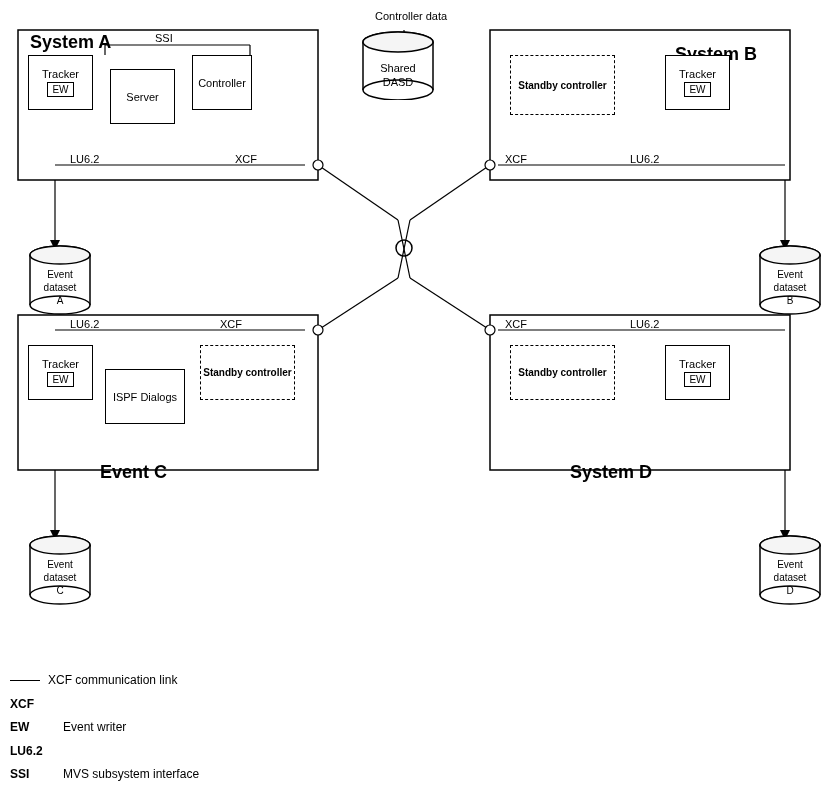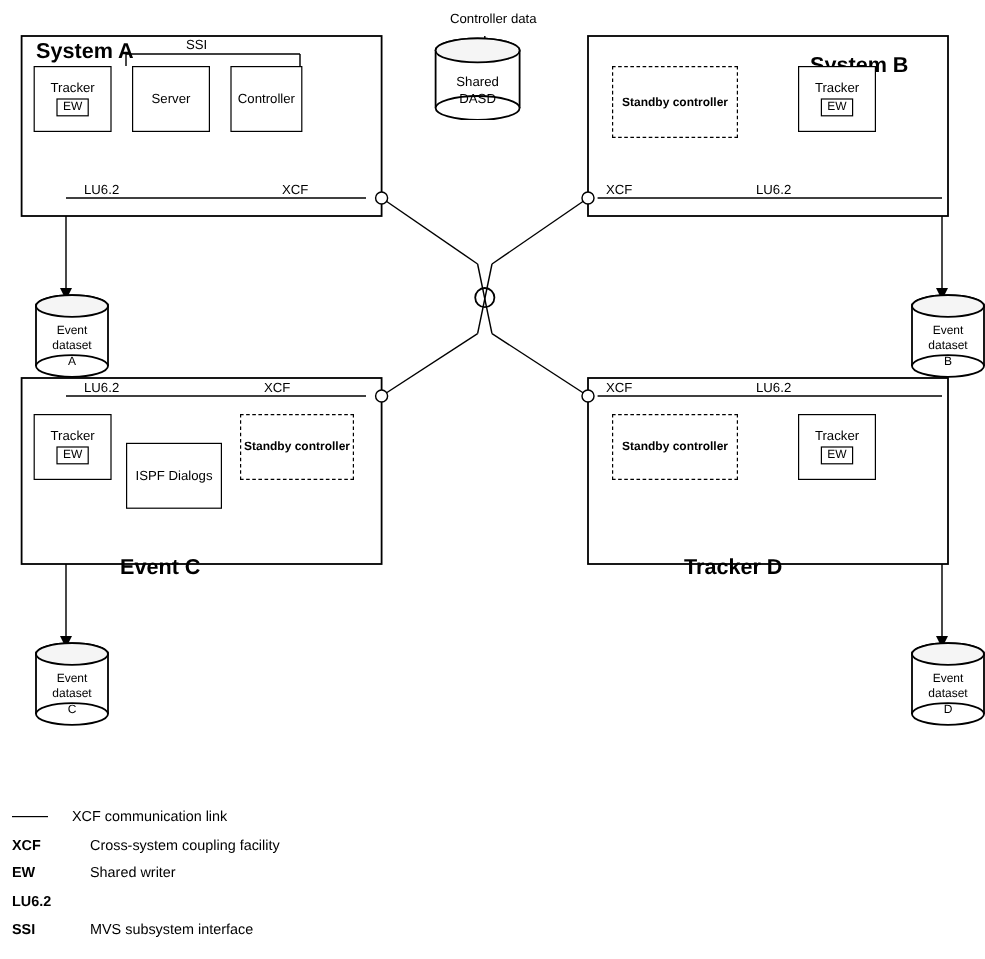--- a/index.html
+++ b/index.html
@@ -85,21 +85,21 @@
     }
 
     .key-section .key-title {
       font-weight: bold;
       margin-bottom: 4px;
     }
 
     .key-row {
       display: flex;
       align-items: center;
-      gap: 20px;
+      gap: 8px;
       margin-bottom: 2px;
     }
 
     .key-line {
       width: 30px;
       height: 0;
       border-top: 1.5px solid #000;
     }
 
     .key-term {
@@ -179,21 +179,21 @@
 
   <div class="label bold" style="left:20px; top:22px;">System A</div>
 
   <div class="label" style="left:145px; top:22px;">SSI</div>
 
   <div class="component-box" style="left:18px; top:45px; width:65px; height:55px;">
     <span>Tracker</span>
     <div class="ew-box">EW</div>
   </div>
 
-  <div class="component-box" style="left:100px; top:45px; width:65px; height:55px;">
+  <div class="component-box" style="left:100px; top:59px; width:65px; height:55px;">
     <span>Server</span>
   </div>
 
   <div class="component-box" style="left:182px; top:45px; width:60px; height:55px;">
     <span>Controller</span>
   </div>
 
   <div class="label" style="left:60px; top:143px;">LU6.2</div>
 
   <div class="label" style="left:225px; top:143px;">XCF</div>
@@ -268,21 +268,21 @@
   </div>
 
   <div class="component-box dashed" style="left:190px; top:335px; width:95px; height:55px;">
     <span style="font-size:10px; text-align:center;">Standby controller</span>
   </div>
 
   <div class="label" style="left:60px; top:308px;">LU6.2</div>
 
   <div class="label" style="left:210px; top:308px;">XCF</div>
 
-  <div class="label bold" style="left:560px; top:452px;">Tracker D</div>
+  <div class="label bold" style="left:560px; top:452px;">System D</div>
 
   <div class="component-box dashed" style="left:500px; top:335px; width:105px; height:55px;">
     <span style="font-size:10px; text-align:center;">Standby controller</span>
   </div>
 
   <div class="component-box" style="left:655px; top:335px; width:65px; height:55px;">
     <span>Tracker</span>
     <div class="ew-box">EW</div>
   </div>
 
@@ -320,25 +320,24 @@
 
 </div>
 
 <div class="key-section">
   <div class="key-row">
     <div class="key-line"></div>
     <span>XCF communication link</span>
   </div>
   <div class="key-row">
     <span class="key-term">XCF</span>
-    <span>Cross-system coupling facility</span>
   </div>
   <div class="key-row">
     <span class="key-term">EW</span>
-    <span>Shared writer</span>
+    <span>Event writer</span>
   </div>
   <div class="key-row">
     <span class="key-term">LU6.2</span>
   </div>
   <div class="key-row">
     <span class="key-term">SSI</span>
     <span>MVS subsystem interface</span>
   </div>
 </div>
 

